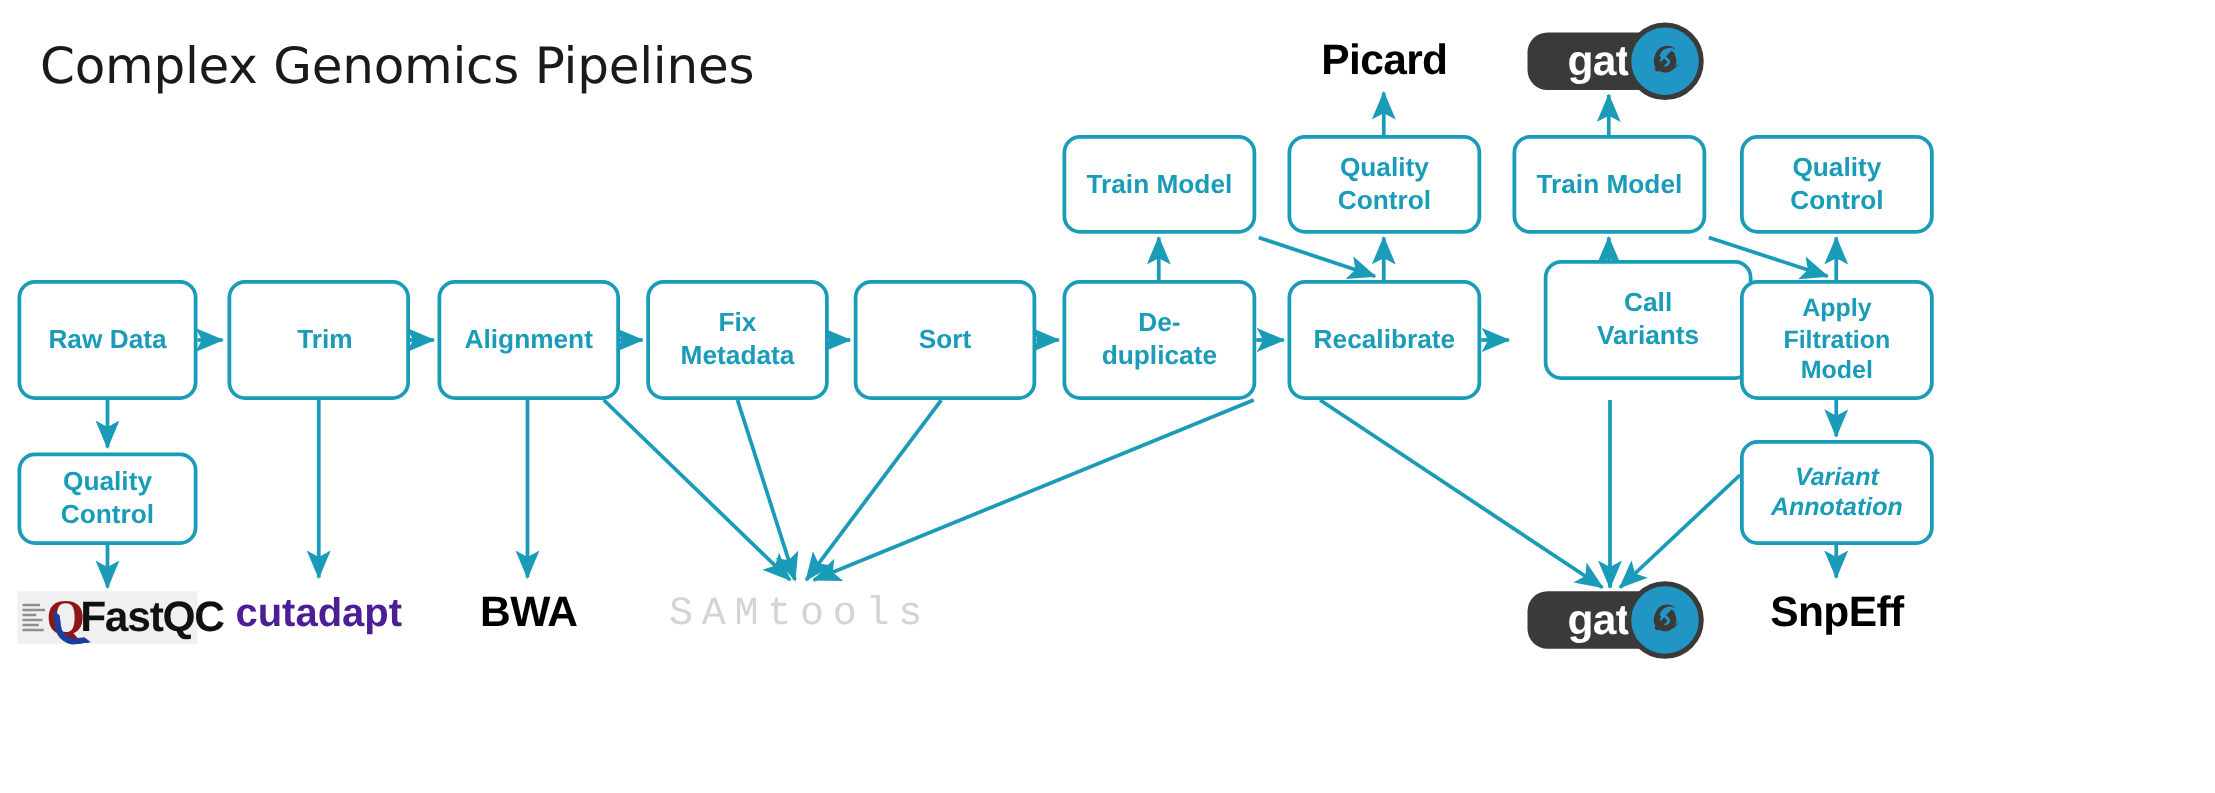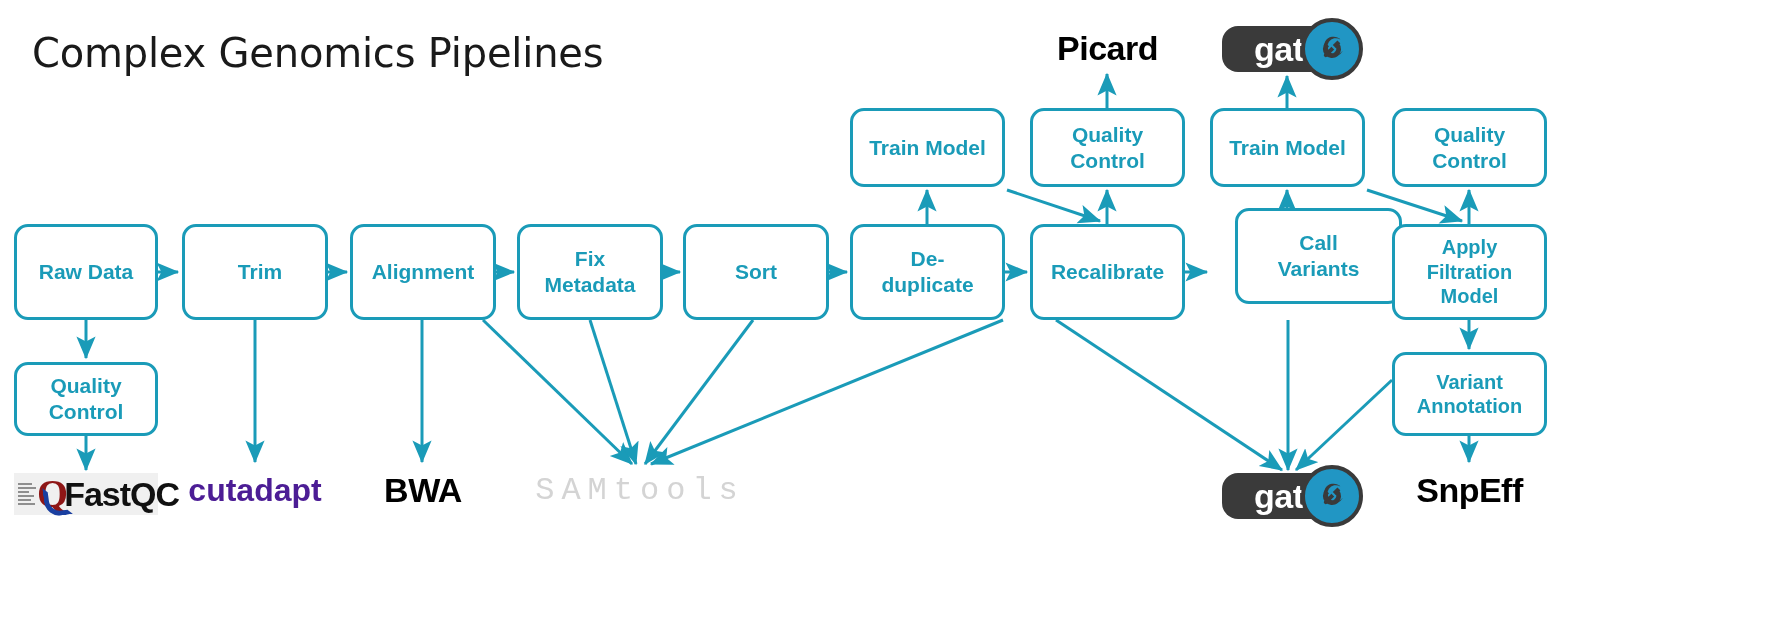--- a/index.html
+++ b/index.html
@@ -182,21 +182,21 @@
 
   <div class="node" style="left:1210px;top:108px;width:155px;height:79px;">
     <span>Train Model</span>
     </div>
 
   <div class="node" style="left:1392px;top:108px;width:155px;height:79px;">
     <span>Quality
 Control</span>
     </div>
 
-  <div class="node" style="left:1392px;top:352px;width:155px;height:84px;font-size:20px;">
+  <div class="node" style="left:1392px;top:352px;width:155px;height:84px;font-size:20px;font-style:italic;">
     <span>Variant
 Annotation</span>
     </div>
 
   <div class="fastqc" style="left:14px;top:473px;width:144px;height:42px;">
     <div class="fastqc-bars">
       <i style="width:14px"></i>
         <i style="width:18px"></i>
         <i style="width:11px"></i>
       <i style="width:16px"></i>

